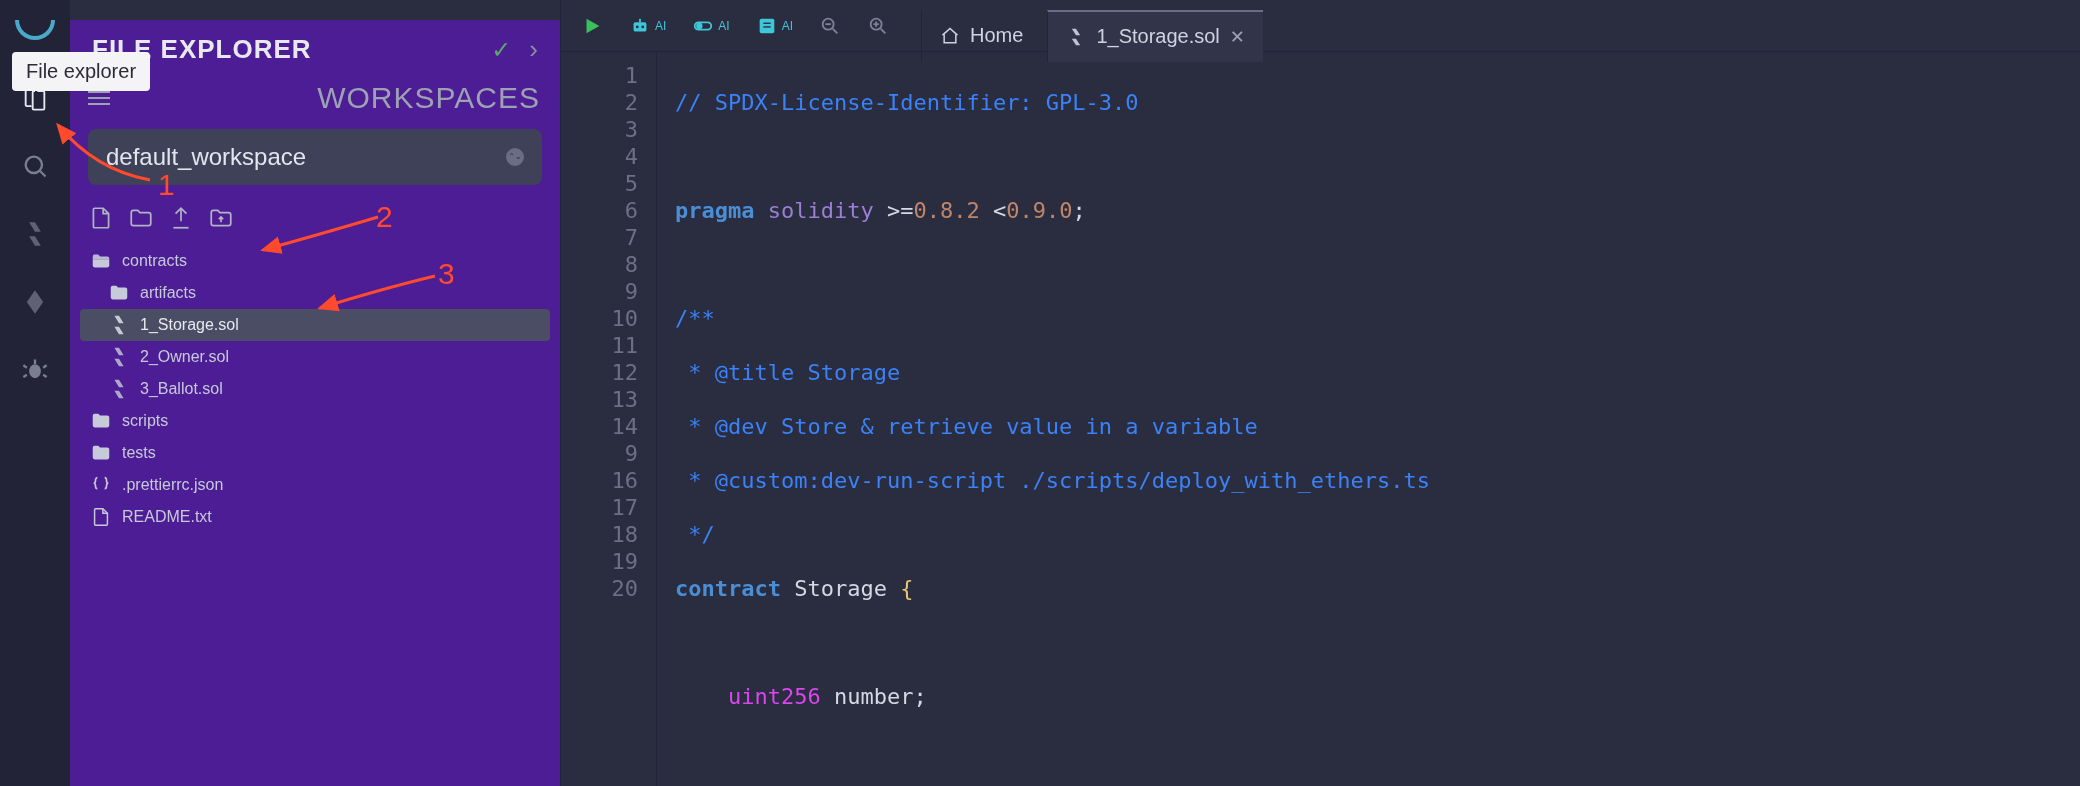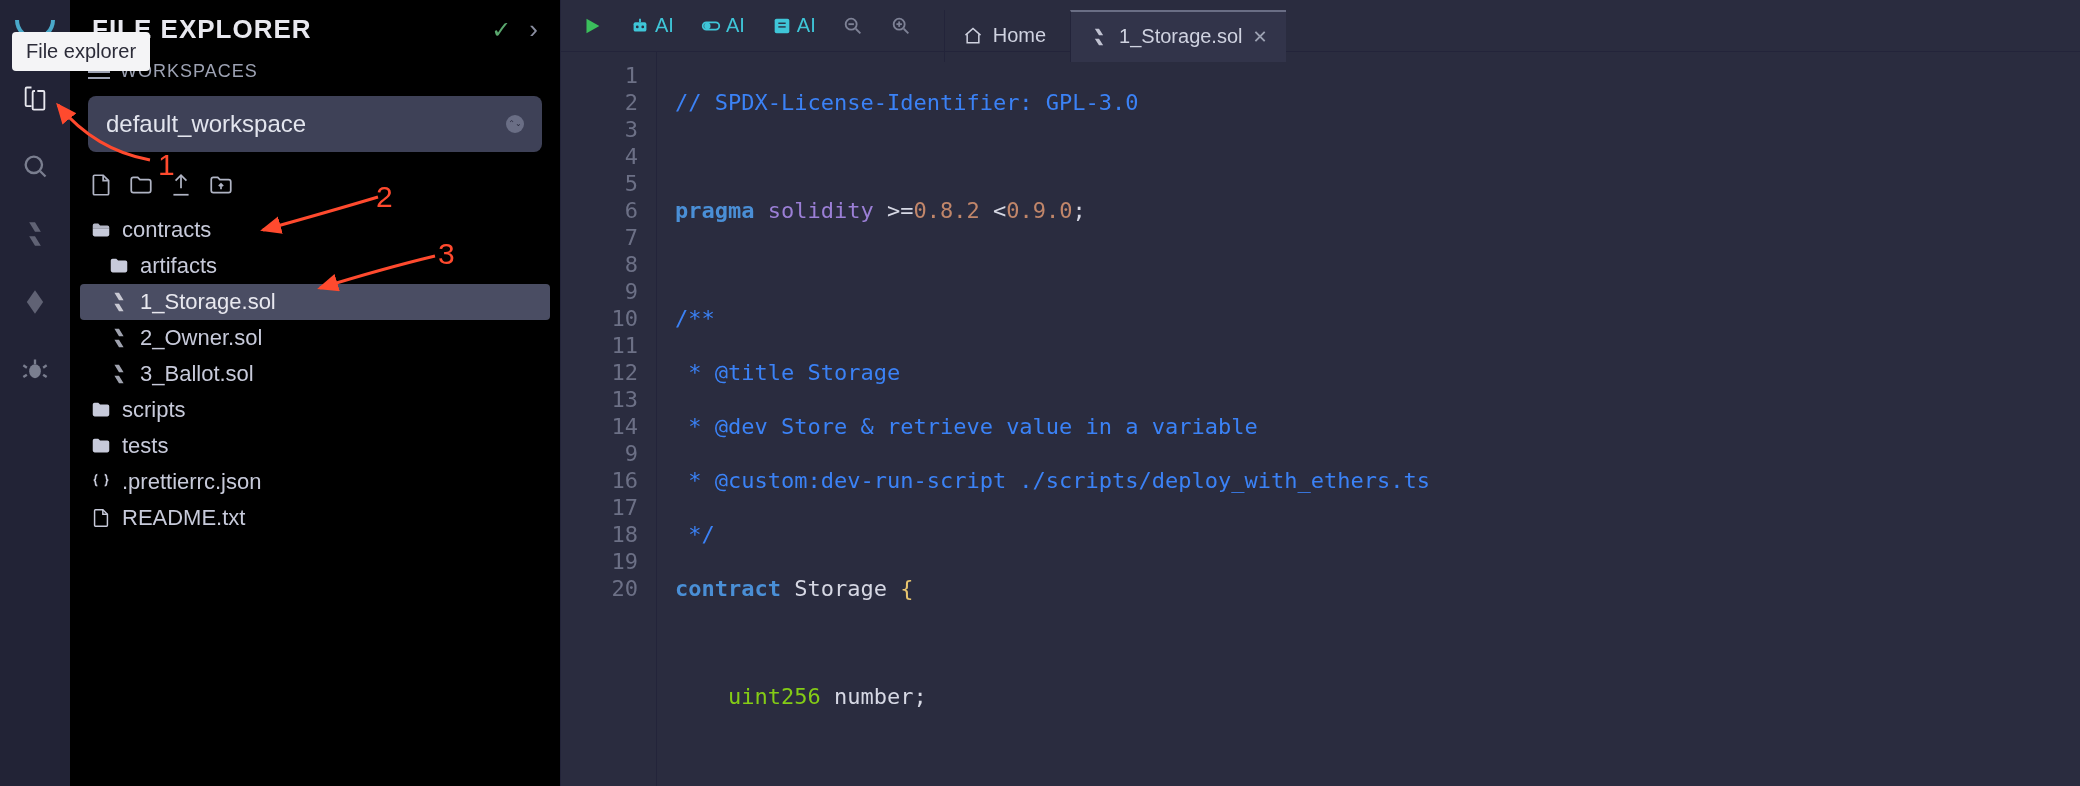--- a/index.html
+++ b/index.html
@@ -35,24 +35,25 @@
     border-radius: 0 0 40px 40px;
     border:4px solid #4aa8c9;
     border-top:none;
     display:flex;align-items:center;justify-content:center;
     overflow:hidden;
   }
 
   
   .sidebar {
     width: 490px;
-    background: #000000;
+    background: #4c1d95;
     display:flex;
     flex-direction:column;
     position:relative;
+    margin-top:20px;
   }
   .sidebar-header {
     display:flex;
     align-items:center;
     justify-content:space-between;
     padding: 14px 22px 8px 22px;
   }
   .sidebar-title {
     font-size: 26px;
     font-weight: 600;
@@ -65,22 +66,23 @@
     color:#5aa86e;
     align-items:center;
   }
   .sidebar-header-actions .chev { color:#8a8ea0; }
   .workspaces-row {
     display:flex;
     align-items:center;
     padding: 8px 20px 8px 18px;
     gap:10px;
     color:#9da2b3;
-    font-size:18px;
+    font-size:30px;
     letter-spacing:1px;
+    justify-content:space-between;
   }
   .hamburger {
     width:22px;display:flex;flex-direction:column;gap:4px;
   }
   .hamburger span{height:2px;background:#9da2b3;display:block;}
   .workspace-select {
     margin: 6px 18px 14px 18px;
     background:#3e4157;
     border-radius:8px;
     padding: 14px 18px;
@@ -98,21 +100,21 @@
   }
   .file-actions {
     display:flex;
     gap:14px;
     padding: 6px 18px 10px 18px;
     color:#b0b4c4;
   }
   .file-actions svg{width:26px;height:26px;}
   .tree {
     padding: 0 10px 10px 10px;
-    font-size:22px;
+    font-size:16px;
   }
   .tree-item {
     display:flex;
     align-items:center;
     gap:10px;
     padding:5px 10px;
     border-radius:4px;
     cursor:pointer;
     color:#c7cada;
   }
@@ -163,21 +165,21 @@
     align-items:center;
     height:52px;
     border-bottom:1px solid #23243a;
     gap:6px;
     padding-left:10px;
   }
   .tb-btn {
     display:flex;align-items:center;gap:4px;
     padding:6px 10px;
     color:#3fc6d8;
-    font-size:20px;
+    font-size:12px;
     cursor:pointer;
   }
   .tb-btn.play{color:#3bbf5c;}
   .tb-btn.dim{color:#7e8296;}
   .tb-btn svg{width:22px;height:22px;}
   .tb-sep{width:10px;}
   .tab {
     display:flex;align-items:center;gap:10px;
     padding: 0 18px;
     height:52px;
@@ -214,21 +216,21 @@
     flex:1;
     padding:10px 0 0 18px;
     line-height:27px;
     white-space:pre;
     color:#d6d8e4;
     position:relative;
   }
   .c-comment{color:#3b82f6;}
   .c-kw{color:#4a8fd6;font-weight:bold;}
   .c-kw2{color:#9b7fd6;margin-top:40px;}
-  .c-type{color:#84cc16;}
+  .c-type{color:#d946ef;}
   .c-op{color:#d6d8e4;}
   .c-punc{color:#e8c56f;}
   .c-num{color:#c1866a;}
   .c-id{color:#d6d8e4;}
 </style>
 </head>
 <body>
 
 <div class="icon-rail">
   <div class="rail-item">

